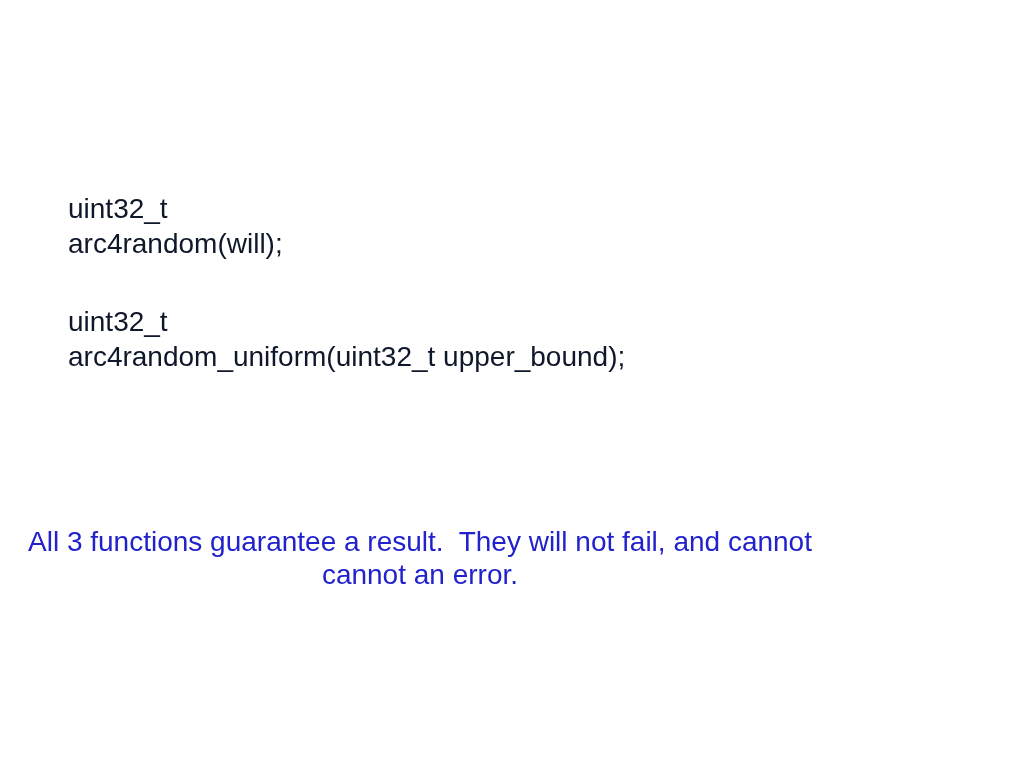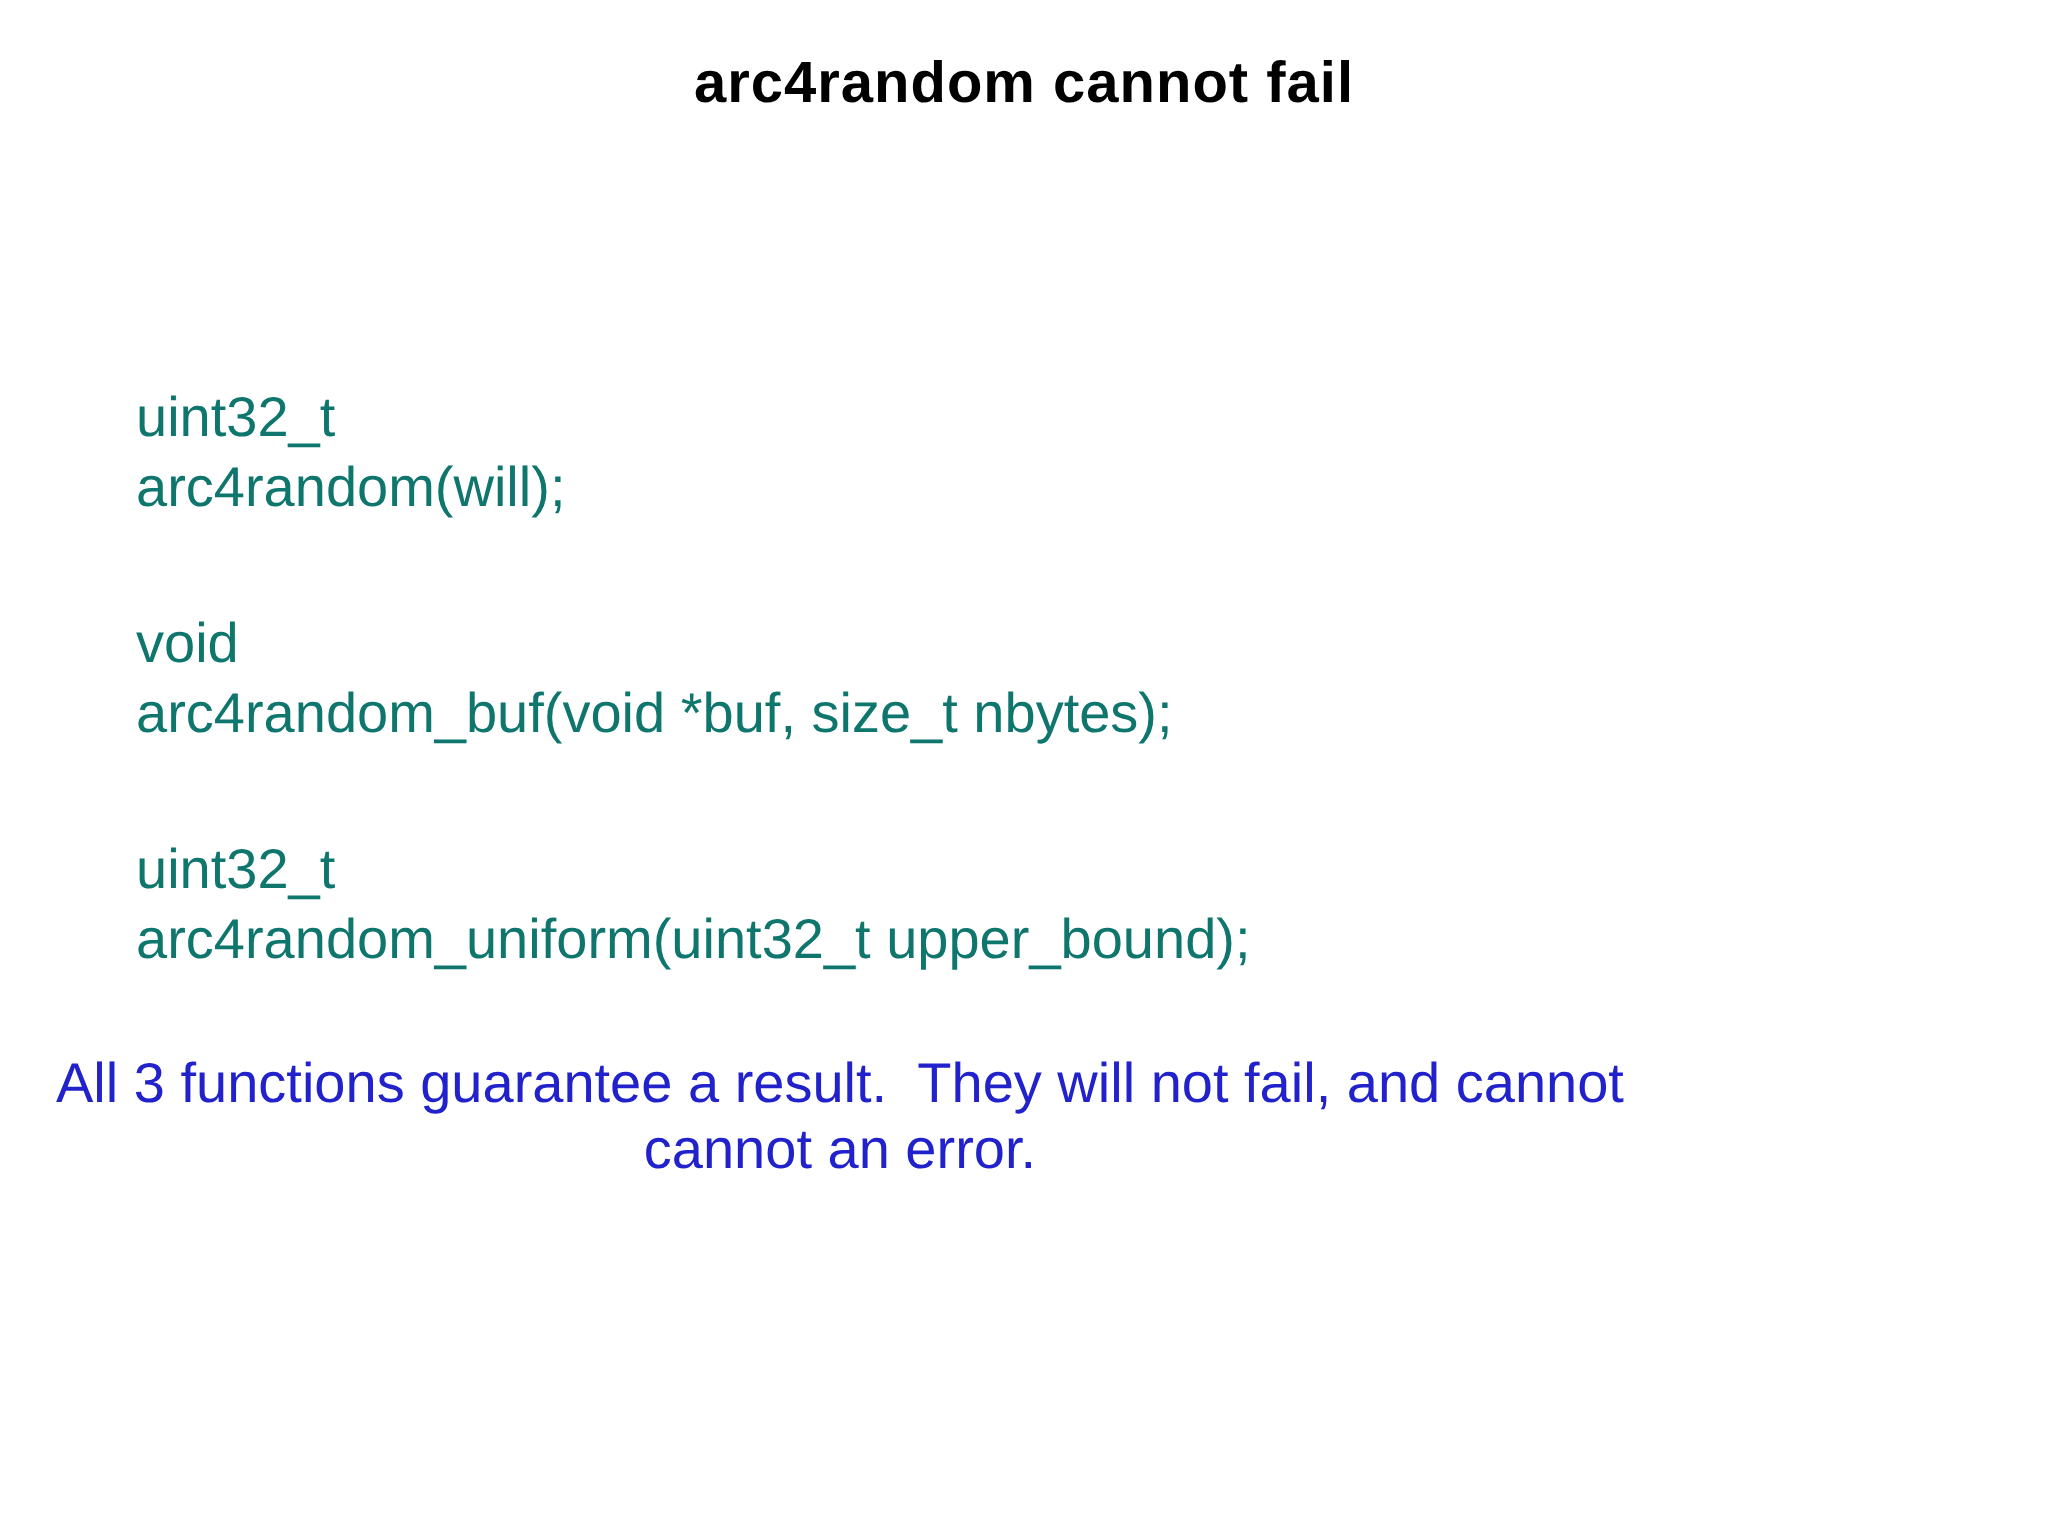--- a/index.html
+++ b/index.html
@@ -34,21 +34,21 @@
     font-size: 28px;
     line-height: 35px;
     color: #2222cc;
   }
   .definitions {
     position: absolute;
     top: 191px;
     left: 68px;
     font-size: 28px;
     line-height: 35px;
-    color: #0f766e;
+    color: #0f172a;
   }
   .def-group {
     margin-bottom: 43px;
   }
   .def-line {
     white-space: pre;
   }
   .conclusion {
     position: absolute;
     top: 525px;
@@ -60,31 +60,26 @@
   .conclusion-line {
     white-space: pre;
     text-align: center;
   }
 </style>
 </head>
 <body>
 
 <div class="slide">
 
-  <div class="slide-title">arc4random cannot fail</div>
 
 
   <div class="definitions">
     <div class="def-group">
       <div class="def-line">uint32_t</div>
       <div class="def-line">arc4random(will);</div>
-    </div>
-    <div class="def-group">
-      <div class="def-line">void</div>
-      <div class="def-line">arc4random_buf(void *buf, size_t nbytes);</div>
     </div>
     <div class="def-group">
       <div class="def-line">uint32_t</div>
       <div class="def-line">arc4random_uniform(uint32_t upper_bound);</div>
     </div>
   </div>
 
   <div class="conclusion">
     <div class="conclusion-line">All 3 functions guarantee a result.  They will not fail, and cannot</div>
     <div class="conclusion-line">cannot an error.</div>

